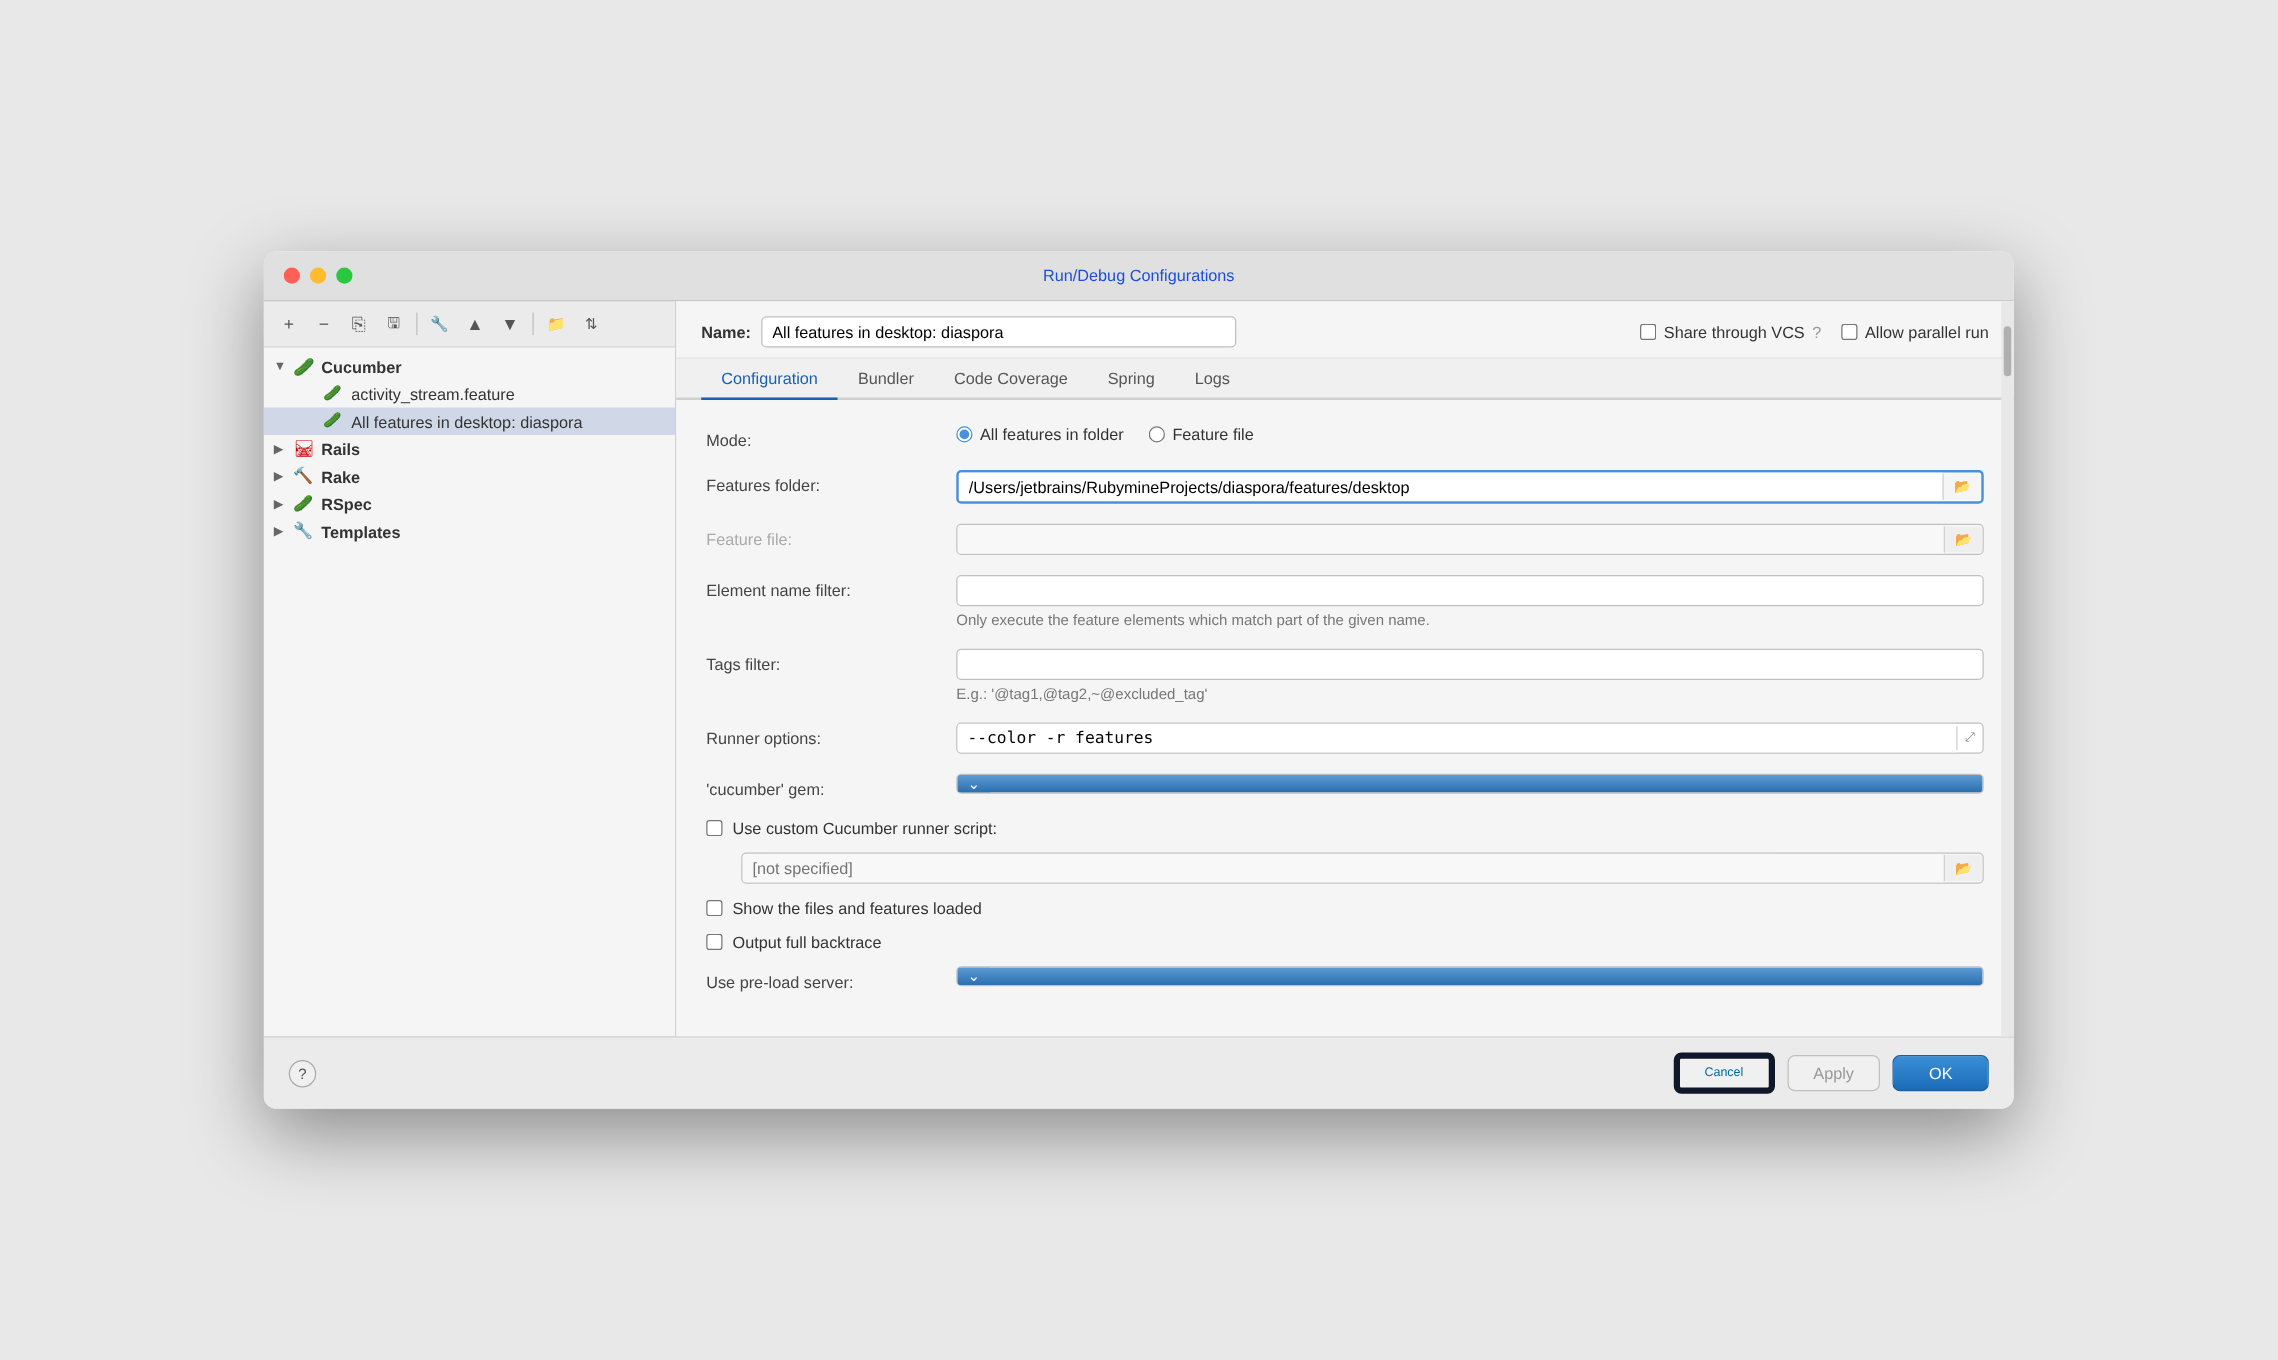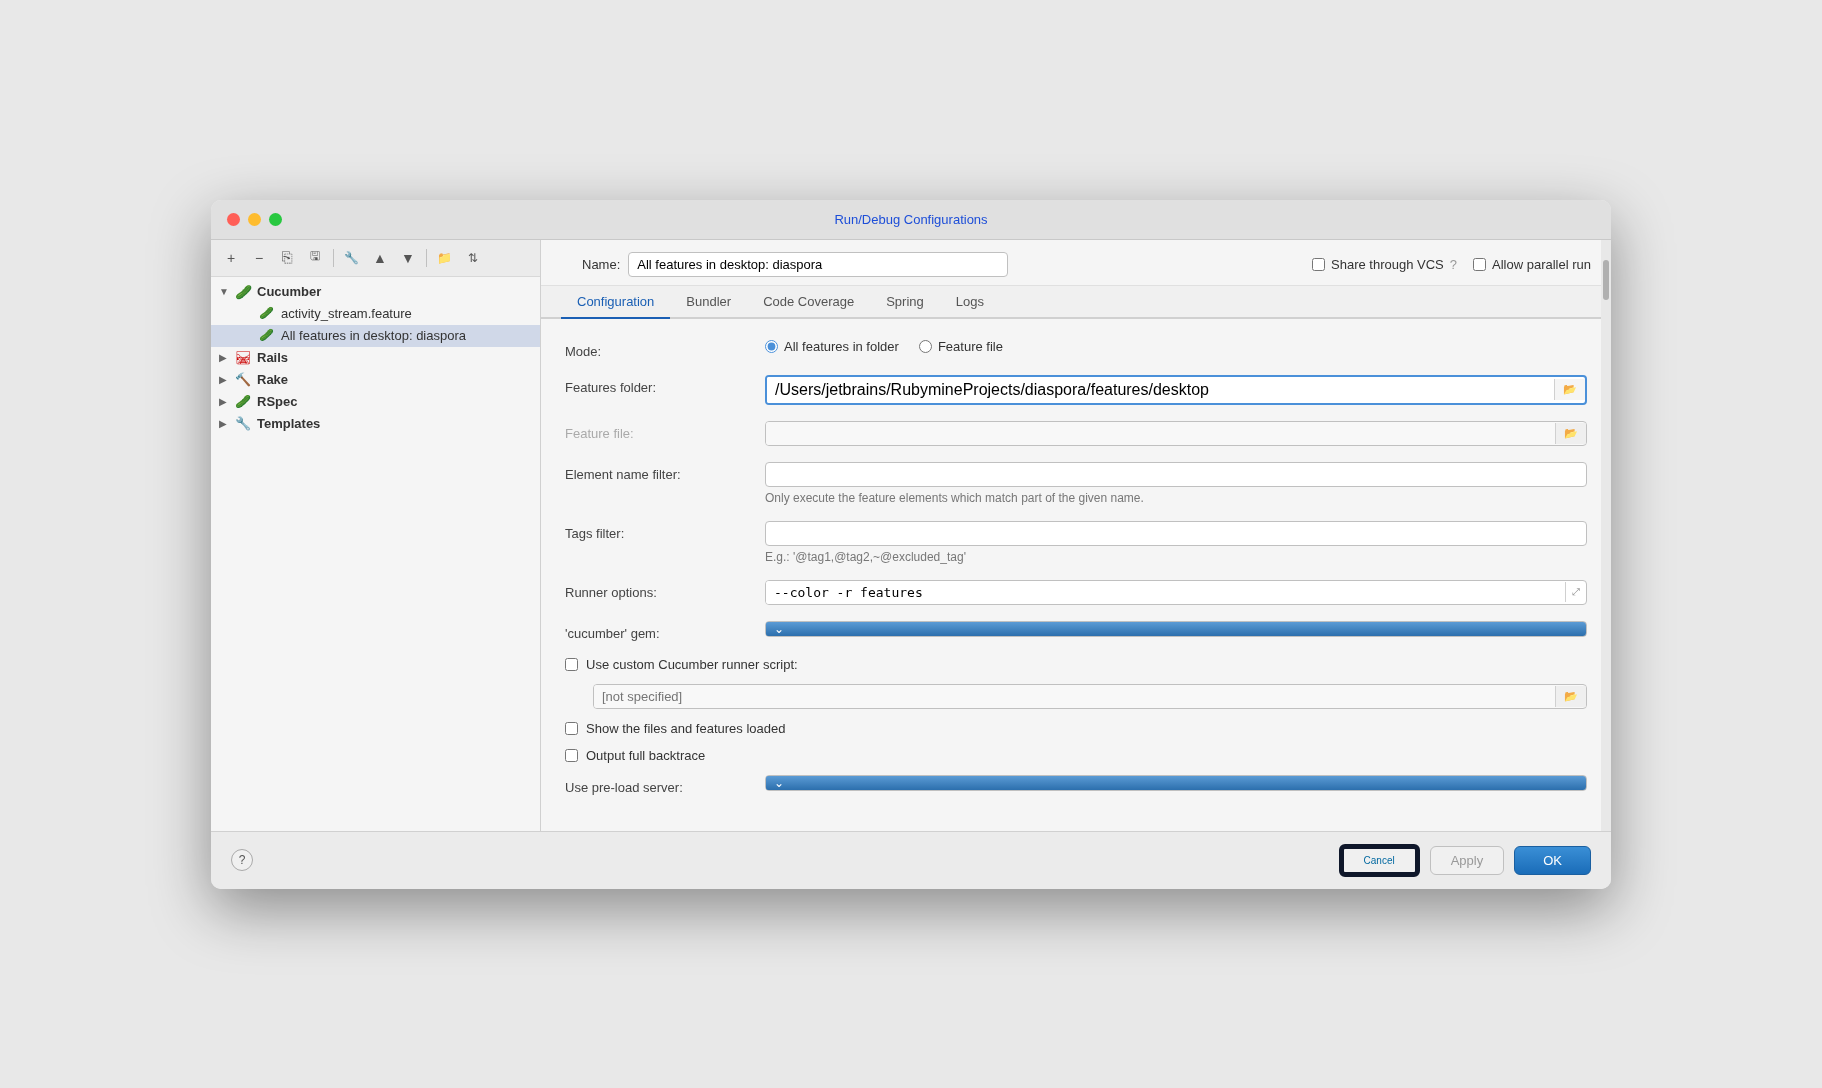--- a/index.html
+++ b/index.html
@@ -134,23 +134,22 @@
     }
     .name-row {
       display: flex;
       align-items: center;
       padding: 12px 20px 8px 20px;
       gap: 8px;
       border-bottom: 1px solid #e0e0e0;
     }
     .name-label {
       font-size: 13px;
-      font-weight: 400;
+      font-weight: 700;
       flex-shrink: 0;
-      margin-left: 21px;
     }
     .name-input {
       flex: 1;
       max-width: 380px;
       padding: 4px 8px;
       border: 1px solid #c0c0c0;
       border-radius: 4px;
       background: white;
       font-size: 13px;
       outline: none;
@@ -561,21 +560,21 @@
               <input type="radio" name="mode" value="file" style="">
               <span>Feature file</span>
             </label>
           </div>
         </div>
 
         <div class="form-row">
           <span class="form-label">Features folder:</span>
           <div class="form-control">
             <div class="input-with-btn">
-              <input type="text" style="font-size: 16px;" value="/Users/jetbrains/RubymineProjects/diaspora/features/desktop">
+              <input type="text" style="font-size: 13px;" value="/Users/jetbrains/RubymineProjects/diaspora/features/desktop">
               <span class="input-browse-btn">📂</span>
             </div>
           </div>
         </div>
 
         <div class="form-row">
           <span class="form-label" style="color:#aaa;">Feature file:</span>
           <div class="form-control">
             <div class="input-normal-with-btn" style="background:#f8f8f8;">
               <input type="text" style="background: rgb(248, 248, 248);">

